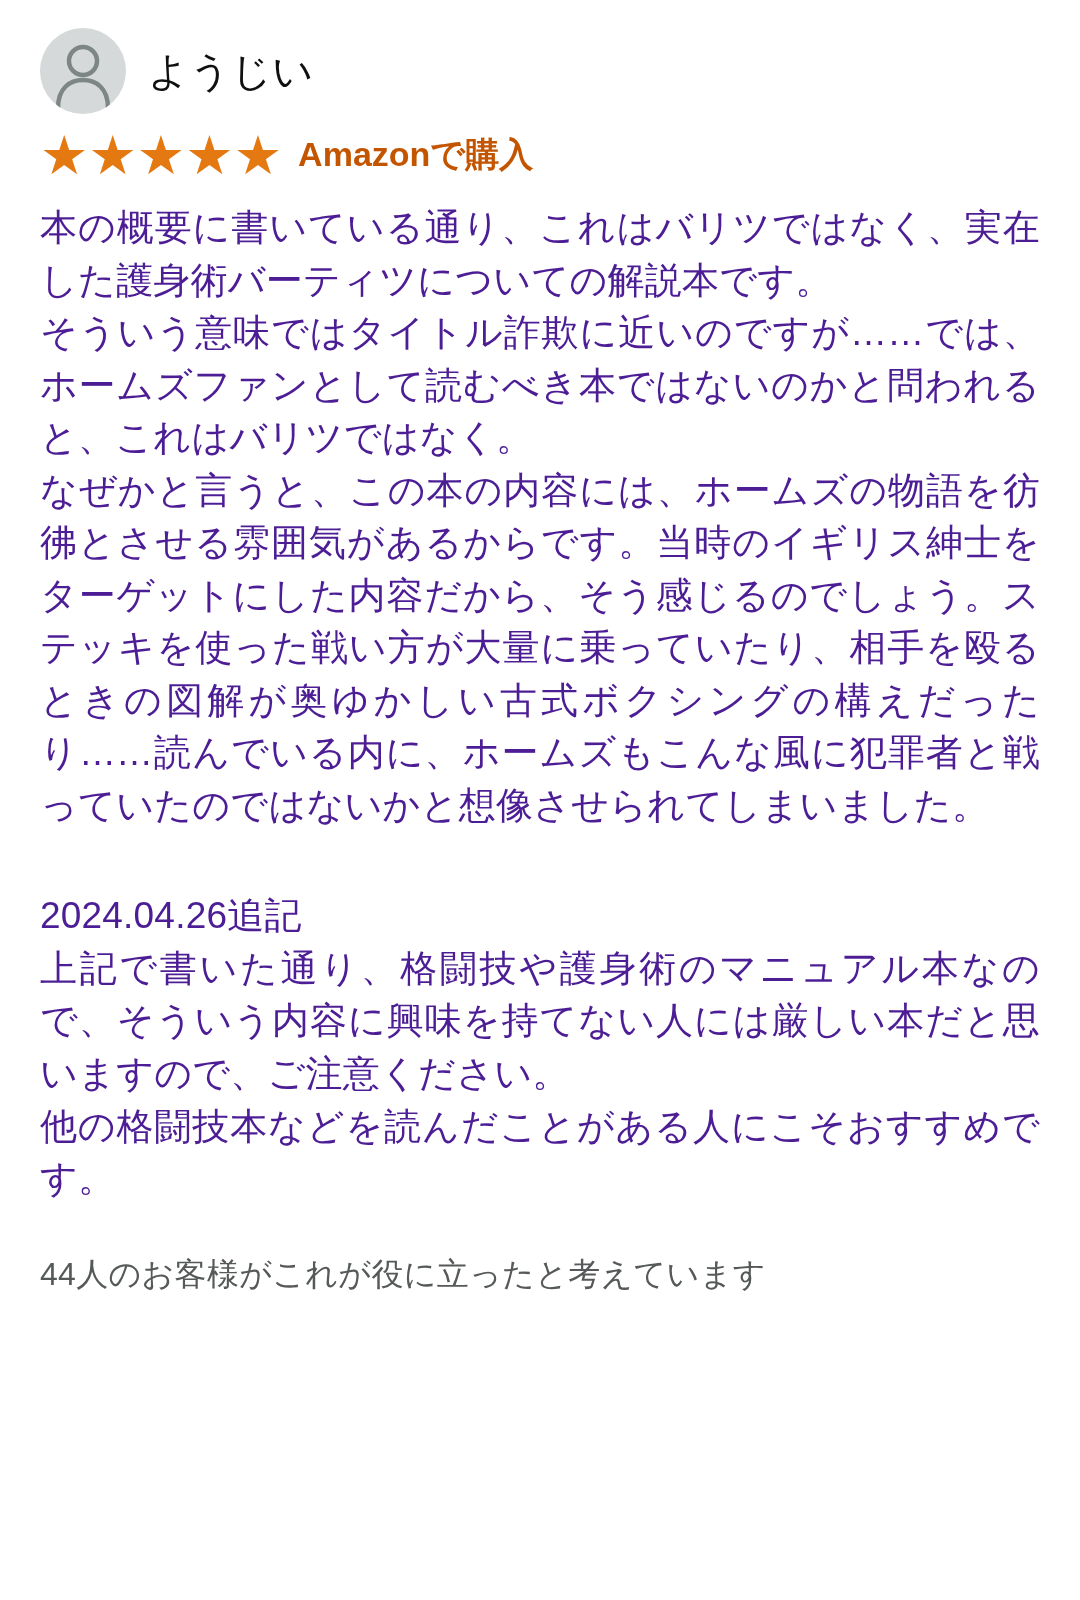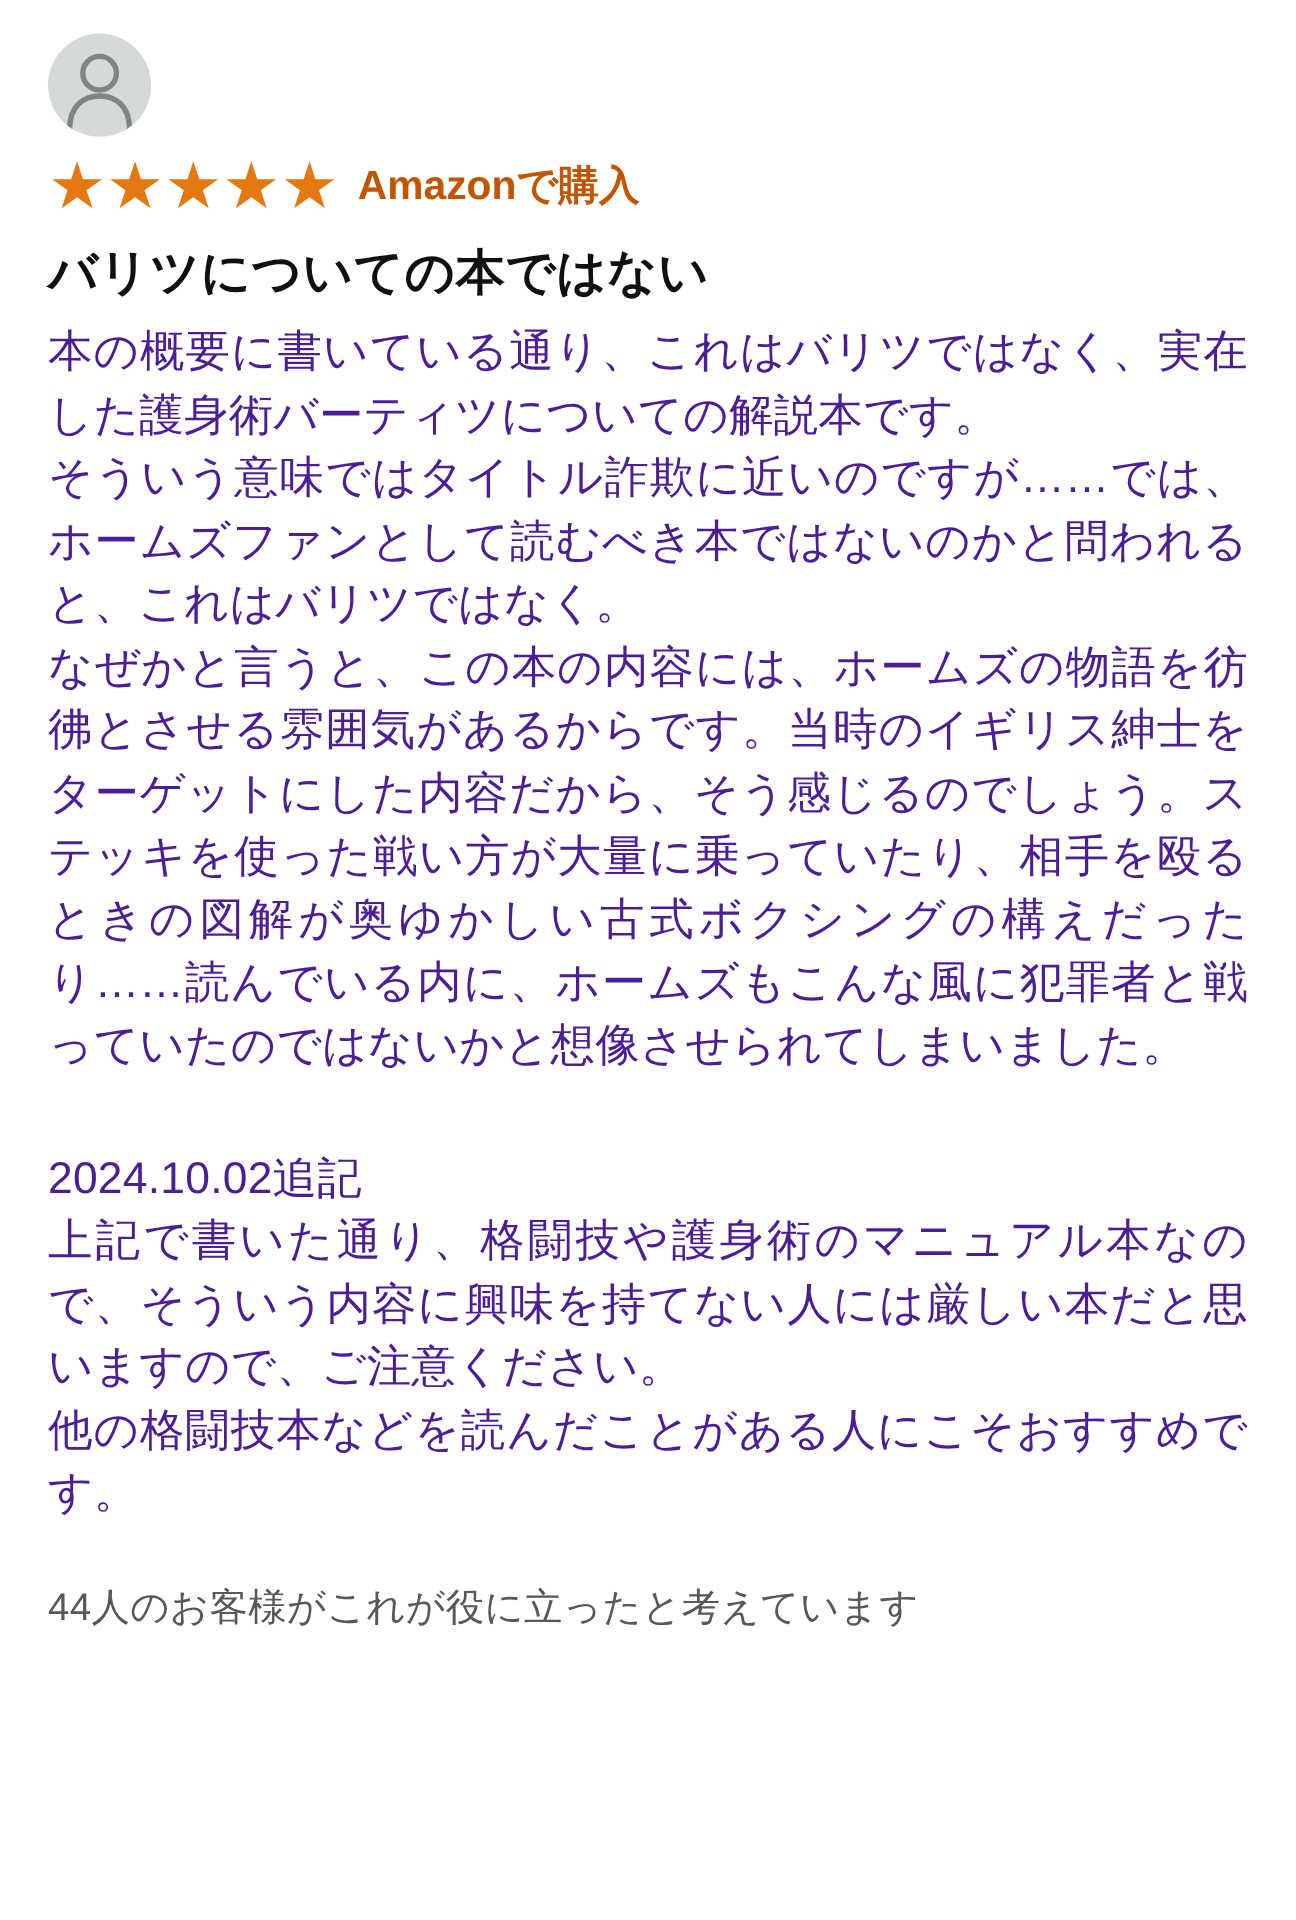--- a/index.html
+++ b/index.html
@@ -120,40 +120,40 @@
 
 <div class="review">
 
   <div class="reviewer-row">
     <div class="avatar">
       <svg width="86" height="86" viewBox="0 0 86 86" aria-hidden="true">
         <circle cx="43" cy="33" r="14" fill="none" stroke="#7d8585" stroke-width="4.5"></circle>
         <path d="M18 80 C18 60 30 52 43 52 C56 52 68 60 68 80" fill="none" stroke="#7d8585" stroke-width="4.5" stroke-linecap="round"></path>
       </svg>
     </div>
+    <div class="reviewer-name">ようじい</div>
   </div>
 
   <div class="rating-row">
     <div class="stars">
       <span class="star">★</span>
       <span class="star">★</span>
       <span class="star">★</span>
       <span class="star">★</span>
       <span class="star">★</span>
     </div>
     <div class="verified">Amazonで購入</div>
   </div>
 
-  <div class="review-title">バリツについての本ではない</div>
 
 
   <div class="review-body">
     <p>本の概要に書いている通り、これはバリツではなく、実在した護身術バーティツについての解説本です。</p>
     <p>そういう意味ではタイトル詐欺に近いのですが……では、ホームズファンとして読むべき本ではないのかと問われると、これはバリツではなく。</p>
     <p>なぜかと言うと、この本の内容には、ホームズの物語を彷彿とさせる雰囲気があるからです。当時のイギリス紳士をターゲットにした内容だから、そう感じるのでしょう。ステッキを使った戦い方が大量に乗っていたり、相手を殴るときの図解が奥ゆかしい古式ボクシングの構えだったり……読んでいる内に、ホームズもこんな風に犯罪者と戦っていたのではないかと想像させられてしまいました。</p>
-    <p class="plain spacer-before">2024.10.02追記</p>
+    <p class="plain spacer-before">2024.04.26追記</p>
     <p>上記で書いた通り、格闘技や護身術のマニュアル本なので、そういう内容に興味を持てない人には厳しい本だと思いますので、ご注意ください。</p>
     <p>他の格闘技本などを読んだことがある人にこそおすすめです。</p>
   </div>
 
   <div class="helpful">44人のお客様がこれが役に立ったと考えています</div>
 
 </div>
 
 </body></html>

